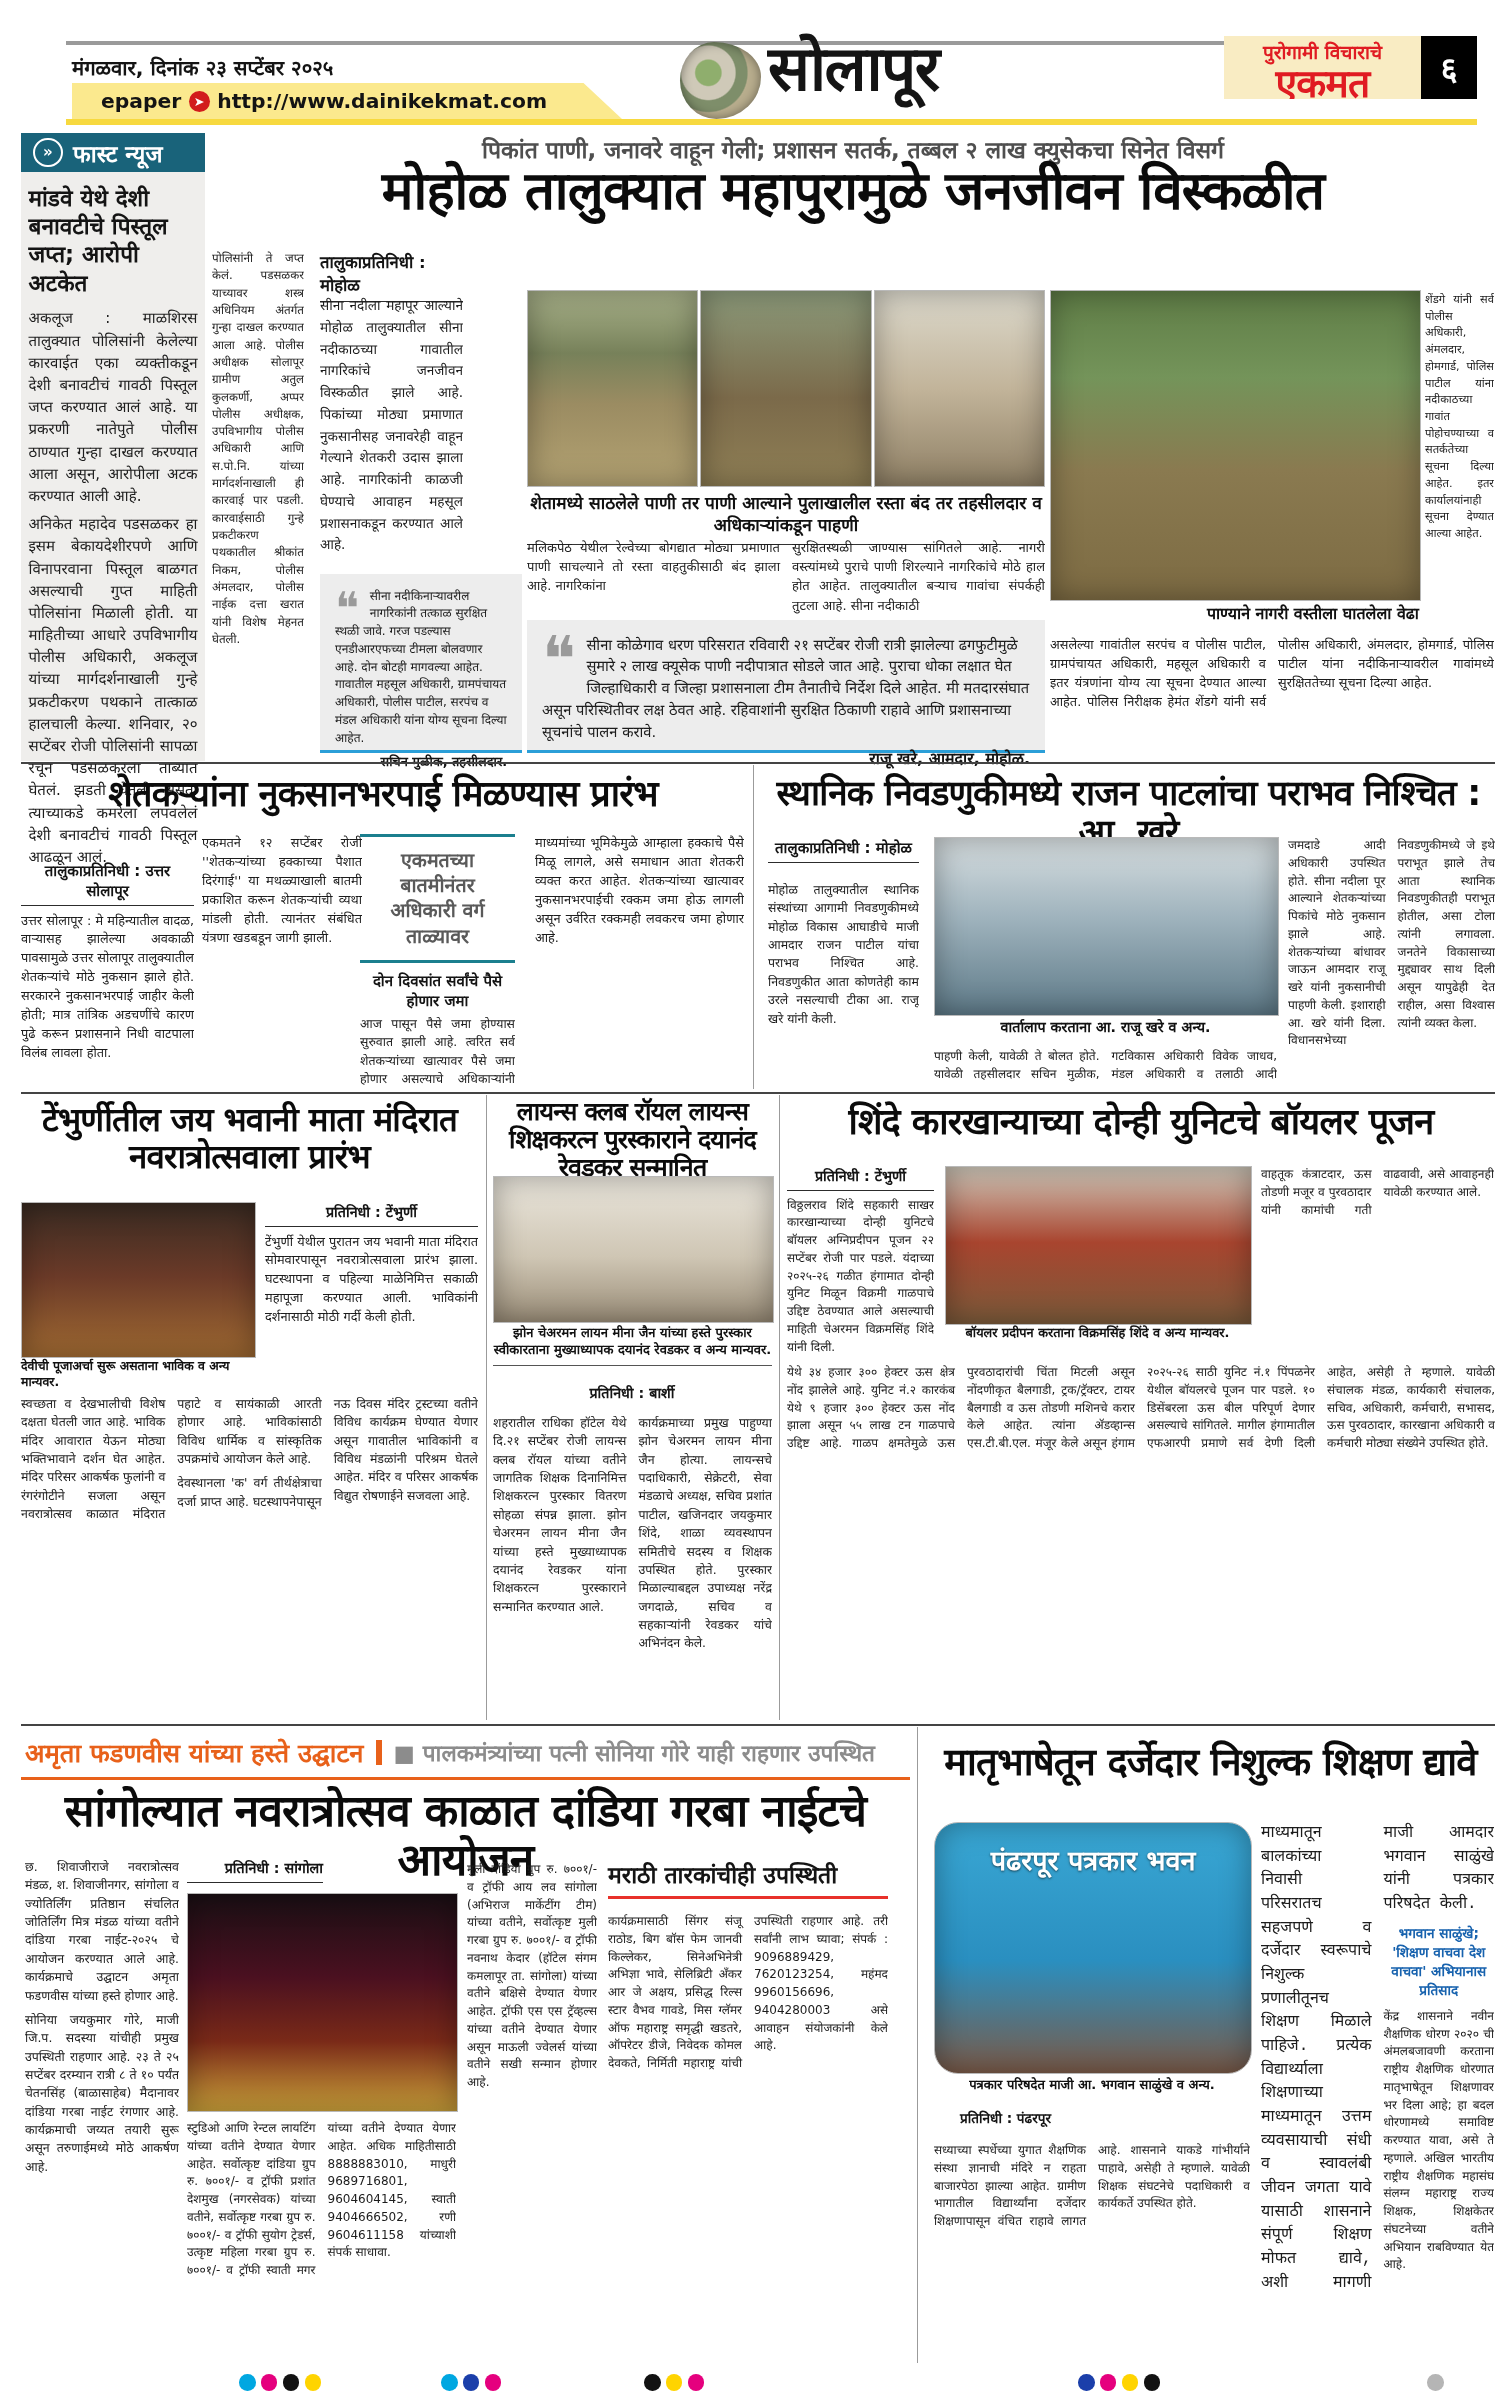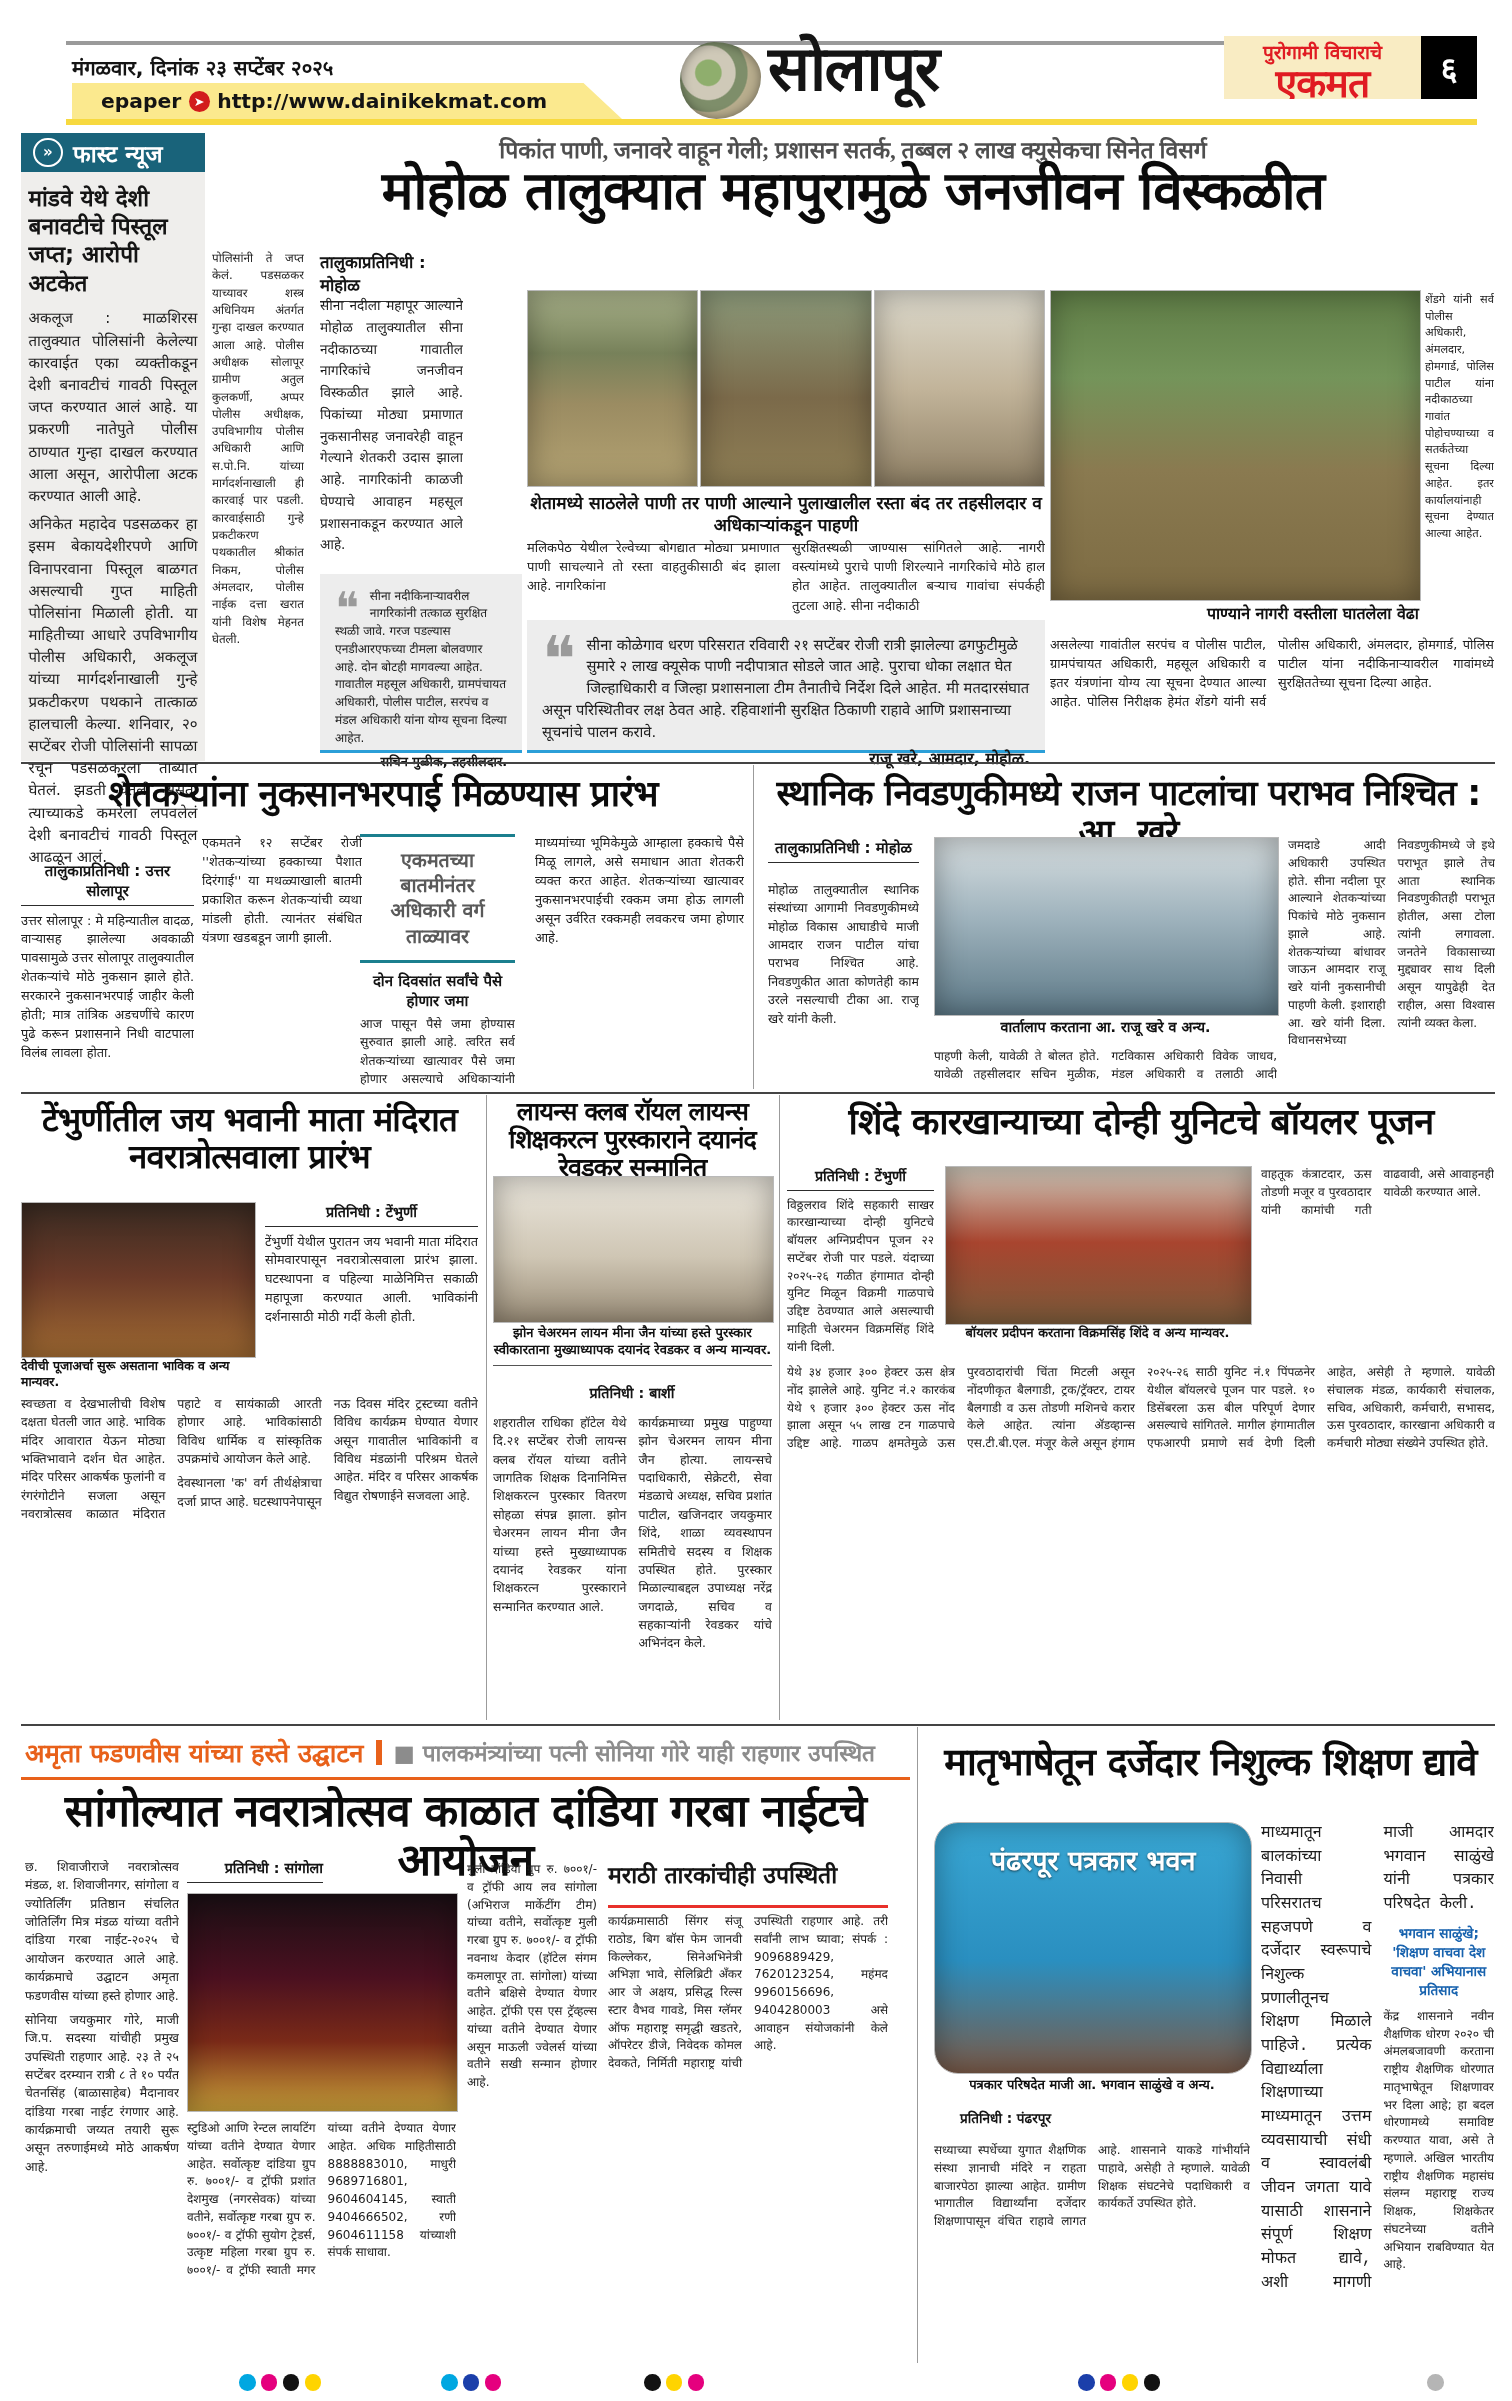--- a/index.html
+++ b/index.html
@@ -5,40 +5,40 @@
   html,body{margin:0;padding:0;background:#e8e8e8;}
   .page{position:relative;width:1512px;height:2401px;background:#ffffff;margin:0 auto;
         font-family:"DejaVu Sans","Liberation Sans",sans-serif;color:#141414;overflow:hidden;}
   .abs{position:absolute;}
   .jt{text-align:justify;}
   .ctr{text-align:center;}
   .bold{font-weight:bold;}
   .rule-h{background:#444;height:1.5px;}
   .vline{width:0.8px;background:#9b9b9b;}
   .headline{font-weight:bold;color:#0b0b0b;line-height:1.12;letter-spacing:-0.8px;}
-  .kicker{font-weight:bold;color:#4f4f4f;font-family:Liberation Serif, serif;}
+  .kicker{font-weight:bold;color:#4f4f4f;}
   .byline{font-weight:bold;border-bottom:1.5px solid #2c2c2c;padding-bottom:4.5px;}
   .body-txt{line-height:1.48;color:#1c1c1c;}
   .caption{font-weight:bold;color:#111;line-height:1.3;}
   .photo{box-shadow:inset 0 0 30px rgba(0,0,0,.35);border:0.8px solid #b9b9b9;}
   .quote-box{background:#ededed;border-bottom:3.8px solid #2b9fd8;padding:13.6px 15px 9px 15px;box-sizing:border-box;}
   .quote-mark{color:#9a9a9a;font-size:63px;line-height:.6;font-family:"DejaVu Serif",serif;float:left;margin:7.5px 10.5px 0 0;}
   .quote-attr{text-align:right;font-weight:bold;margin-top:4.5px;}
   .inset{border-top:3px solid #1b7f8e;border-bottom:3px solid #1b7f8e;padding:10.5px 4.5px;color:#5a5a5a;
          font-weight:bold;text-align:center;line-height:1.3;}
   .cols2{column-count:2;column-gap:12px;}
   .cols3{column-count:3;column-gap:12px;}
   .cols4{column-count:4;column-gap:12px;}
   .fn-rail{background:#efeeec;}
   .fn-bar{background:#19637a;color:#fff;display:flex;align-items:center;gap:10.5px;padding:0 12px;height:39px;}
   .fn-ico{width:25.6px;height:25.6px;border-radius:50%;border:2.3px solid #fff;display:flex;align-items:center;justify-content:center;
           font-size:15px;font-weight:bold;line-height:1;}
   .dot{border-radius:50%;width:16.6px;height:16.6px;display:inline-block;margin-right:5.3px;}
   .redrule{background:#e8611a;height:3px;}
-  .subhead-red{border-bottom:3px solid #e8312a;padding-bottom:15px;}
+  .subhead-red{border-bottom:3px solid #e8312a;padding-bottom:6px;}
   .blue-note{color:#1762ae;font-weight:bold;text-align:center;line-height:1.4;margin:7.5px 0;}
   .ph-ov{color:#fff;font-weight:bold;text-shadow:0 0.8px 2.3px rgba(0,0,0,.6);}
 </style>
 </head>
 <body>
 
 <div class="page">
 
   <div class="abs" style="left:66px;top:41px;width:1411px;height:3.8px;background:#9a9a9a;"></div>
   <div class="abs" style="left:72px;top:53px;font-size:20.3px;font-weight:bold;">मंगळवार, दिनांक २३ सप्टेंबर २०२५</div>

